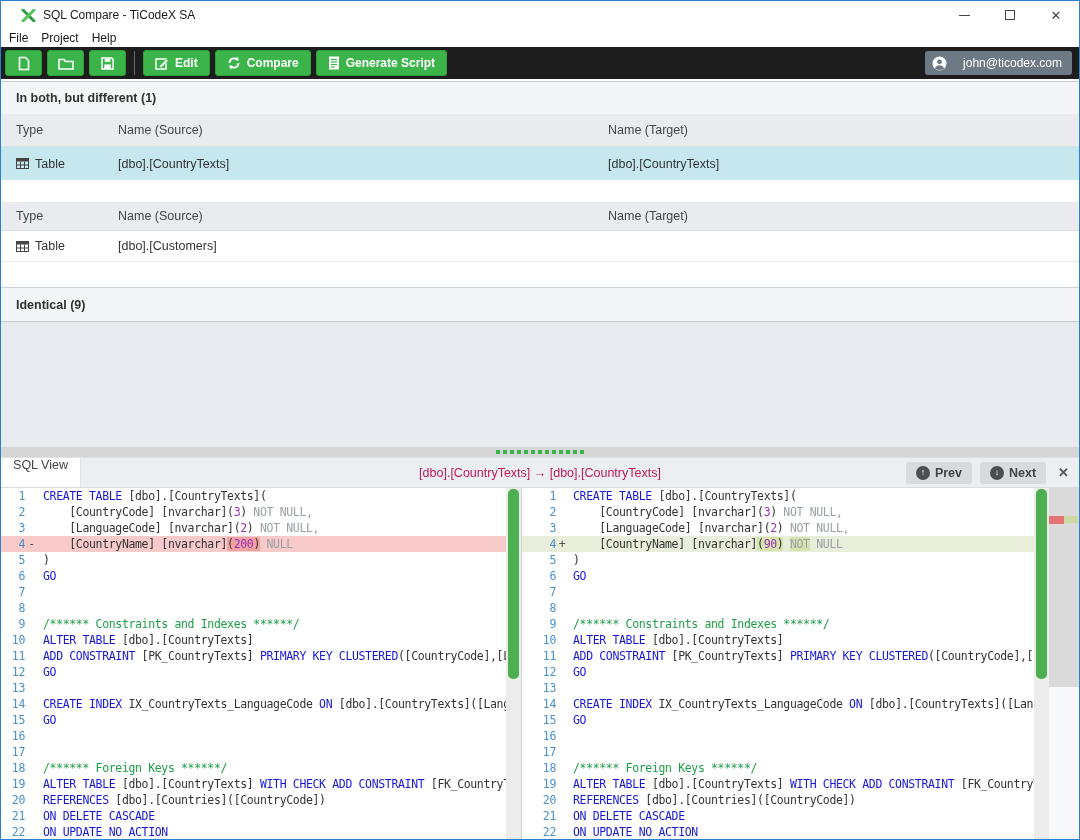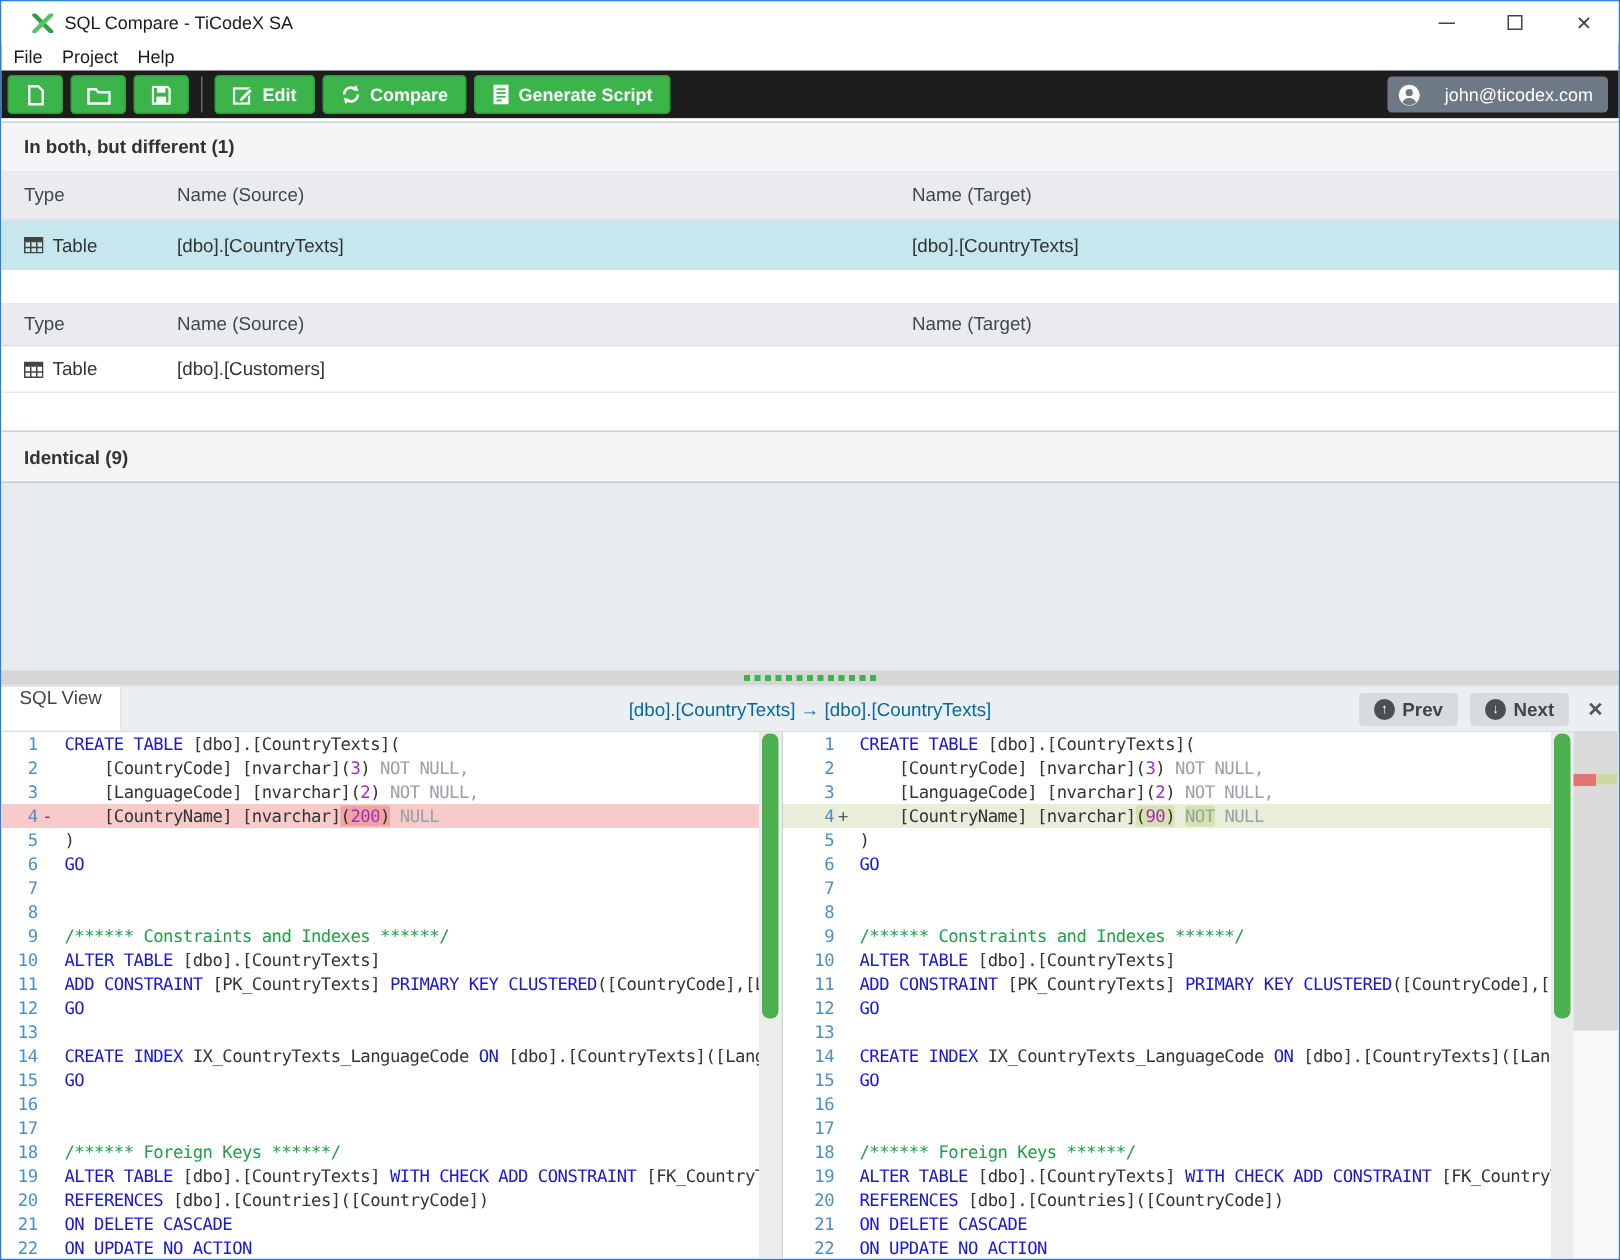--- a/index.html
+++ b/index.html
@@ -45,21 +45,21 @@
   .tail{flex:1;background:#e7eaee;border-top:1px solid #c9ccd0}
   .tbl-ic{display:inline-flex}
 
   
   .splitter{height:10px;background:#d6d6d6;display:flex;align-items:center;justify-content:center;gap:3px;flex-shrink:0}
   .dot{width:4px;height:4px;background:#3bb54a}
 
   
   .sql-header{height:30px;background:#eceff1;display:flex;align-items:center;position:relative;border-top:1px solid #dfe2e4;flex-shrink:0}
   .sql-tab{width:80px;height:100%;background:#fff;display:flex;align-items:flex-start;justify-content:center;font-size:12.5px;color:#444;border-right:1px solid #e0e3e5}
-  .sql-title{position:absolute;left:0;right:0;text-align:center;font-size:12.5px;color:#0369a1;pointer-events:none}
+  .sql-title{position:absolute;left:0;right:0;text-align:center;font-size:12.5px;color:#be185d;pointer-events:none}
   .nav{margin-left:auto;display:flex;align-items:center;gap:8px;padding-right:10px;z-index:1}
   .nav-btn{background:#d8dbde;border-radius:3px;height:22px;padding:0 10px;display:flex;align-items:center;gap:5px;font-size:12.5px;color:#40454a;font-weight:600;cursor:default}
   .circle-ic{width:14px;height:14px;border-radius:50%;background:#4a4f54;color:#fff;display:flex;align-items:center;justify-content:center;font-size:9px;line-height:1}
   .close-x{font-size:13px;color:#555;margin-left:4px;font-weight:bold}
 
   
   .code-area{flex:1;display:flex;background:#fff;border-top:1px solid #d9dcde;overflow:hidden;
     font-family:"DejaVu Sans Mono",monospace;font-size:11.5px;letter-spacing:-0.35px}
   .pane{overflow:hidden}
   .pane-left{width:505px}

